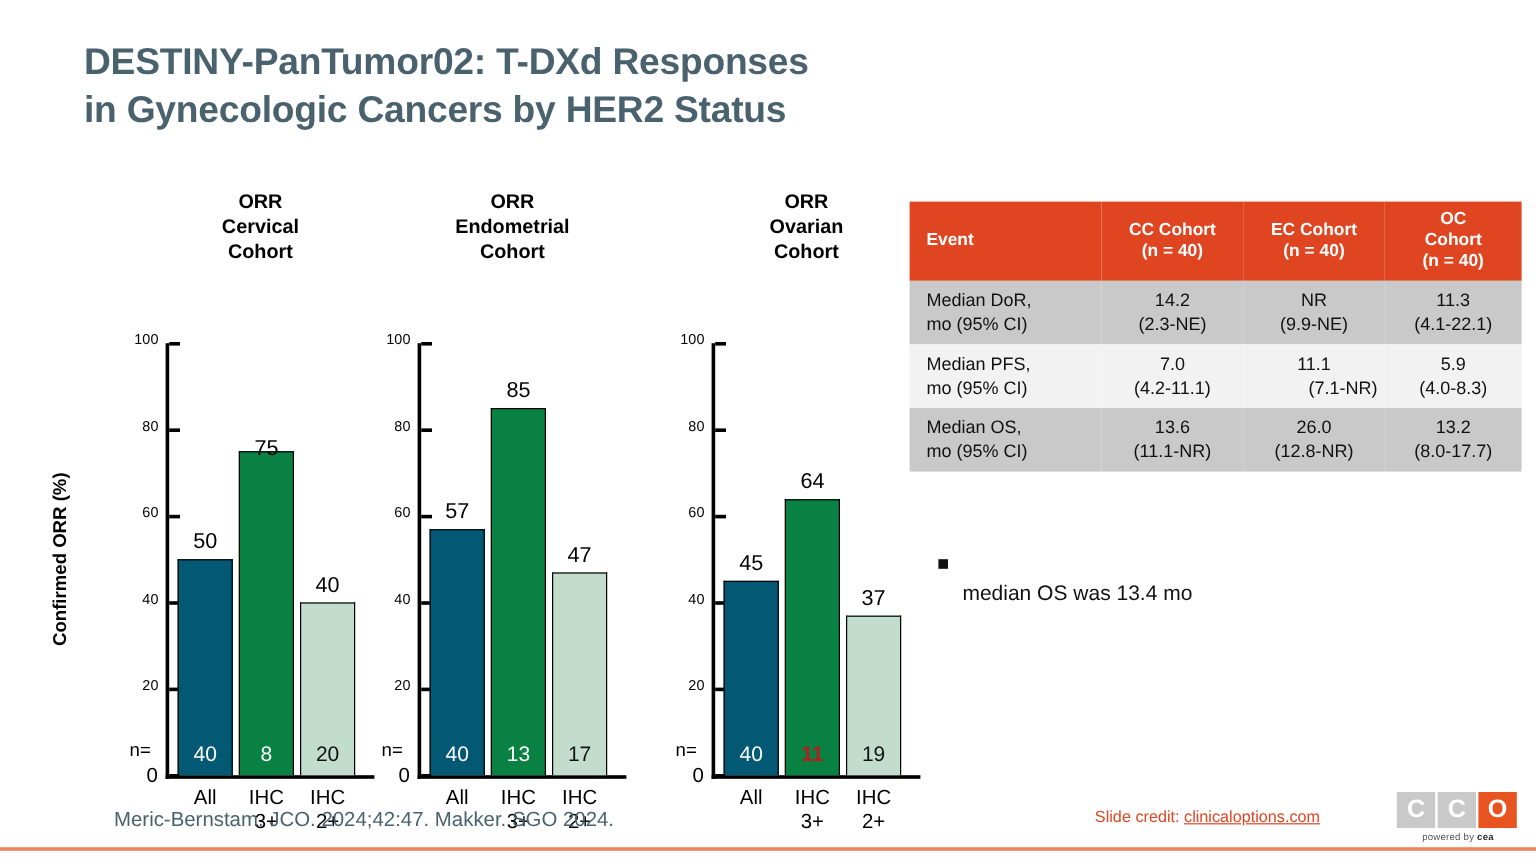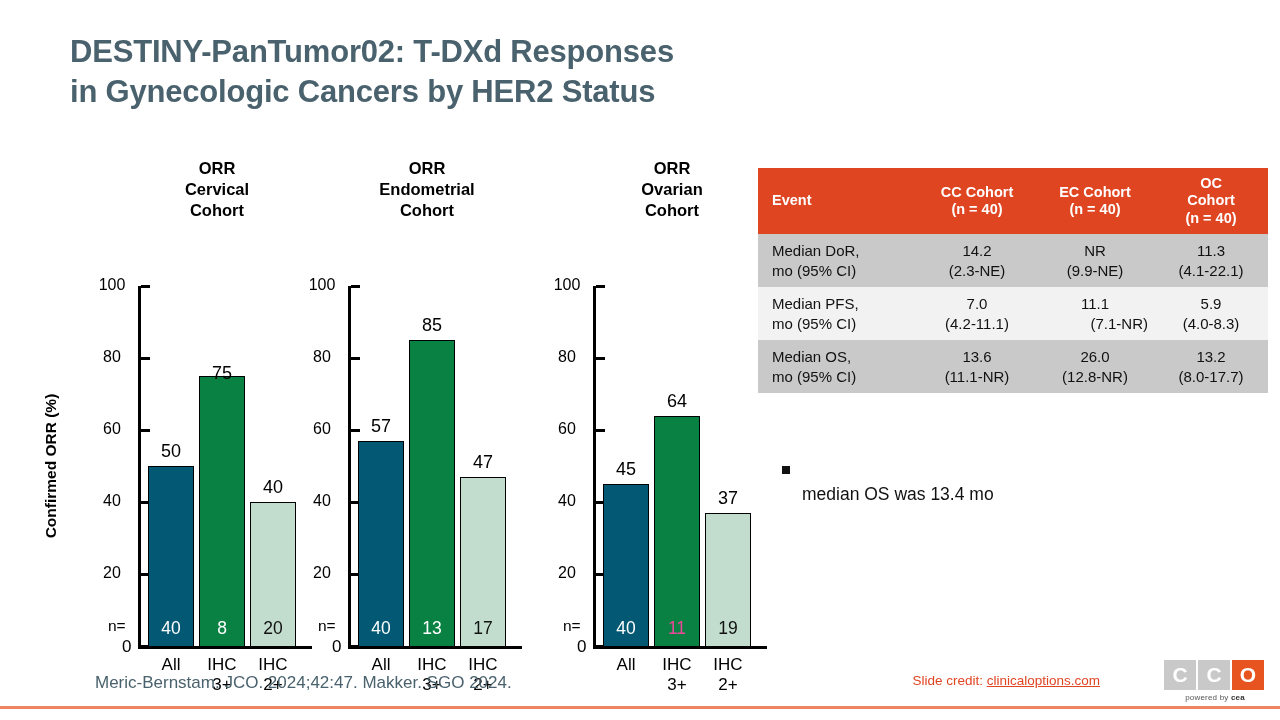--- a/index.html
+++ b/index.html
@@ -31,21 +31,21 @@
   .plotwrap { position: relative; height: 430px; }
   .ylabel {
     position:absolute; left:-4px; top:58px;
     width: 230px; text-align:center;
     transform: rotate(-90deg); transform-origin: 0 0;
     font-size: 15.5px; font-weight: bold; color:#000;
     white-space: nowrap;
   }
   .ylabel.rot { left: 16px; top: 300px; }
 
-  .axisnums { position:absolute; width:40px; text-align:center; font-size:16px; color:#000; }
+  .axisnums { position:absolute; width:40px; text-align:right; font-size:12px; color:#000; }
   .tick { position:absolute; left:0; width:9px; height:2.5px; background:#000; }
   .yaxis { position:absolute; width:3px; background:#000; }
   .xaxis { position:absolute; height:3px; background:#000; }
   .bar { position:absolute; bottom:0; border:1.4px solid #000; border-bottom:none; }
   .barval {
     position:absolute; width:100%; text-align:center;
     font-size:18px; color:#000; line-height:1;
   }
   .barn {
     position:absolute; bottom:4px; width:100%; text-align:center;
@@ -233,21 +233,21 @@
           <div class="zeroLbl" style="left: 22px; top: 416px;">0</div>
           <div class="nEq" style="left: 8px; top: 396px;">n=</div>
           <div class="bar" style="left: 48px; width: 46px; height: 162px; bottom: 6px; background: rgb(3, 88, 115);"></div>
           <div class="barval" style="left: 48px; width: 46px; top: 238px;">45</div>
           <div class="barn" style="left: 48px; width: 46px; top: 398px; color: rgb(255, 255, 255);">40</div>
           <div class="xcat" style="left: 42px; width: 58px; top: 433px;">
             <span>All</span>
           </div>
           <div class="bar" style="left: 99px; width: 46px; height: 230.4px; bottom: 6px; background: rgb(8, 129, 67);"></div>
           <div class="barval" style="left: 99px; width: 46px; top: 169.6px;">64</div>
-          <div class="barn" style="left: 99px; width: 46px; top: 398px; color: #ec4899;">11</div>
+          <div class="barn" style="left: 99px; width: 46px; top: 398px; color: #b91c1c; font-weight: bold;">11</div>
           <div class="xcat" style="left: 93px; width: 58px; top: 433px;">
             <span>IHC</span>
             <span>3+</span>
           </div>
           <div class="bar" style="left: 150px; width: 46px; height: 133.2px; bottom: 6px; background: rgb(194, 221, 205);"></div>
           <div class="barval" style="left: 150px; width: 46px; top: 266.8px;">37</div>
           <div class="barn" style="left: 150px; width: 46px; top: 398px; color: rgb(17, 17, 17);">19</div>
           <div class="xcat" style="left: 144px; width: 58px; top: 433px;">
             <span>IHC</span>
             <span>2+</span>

